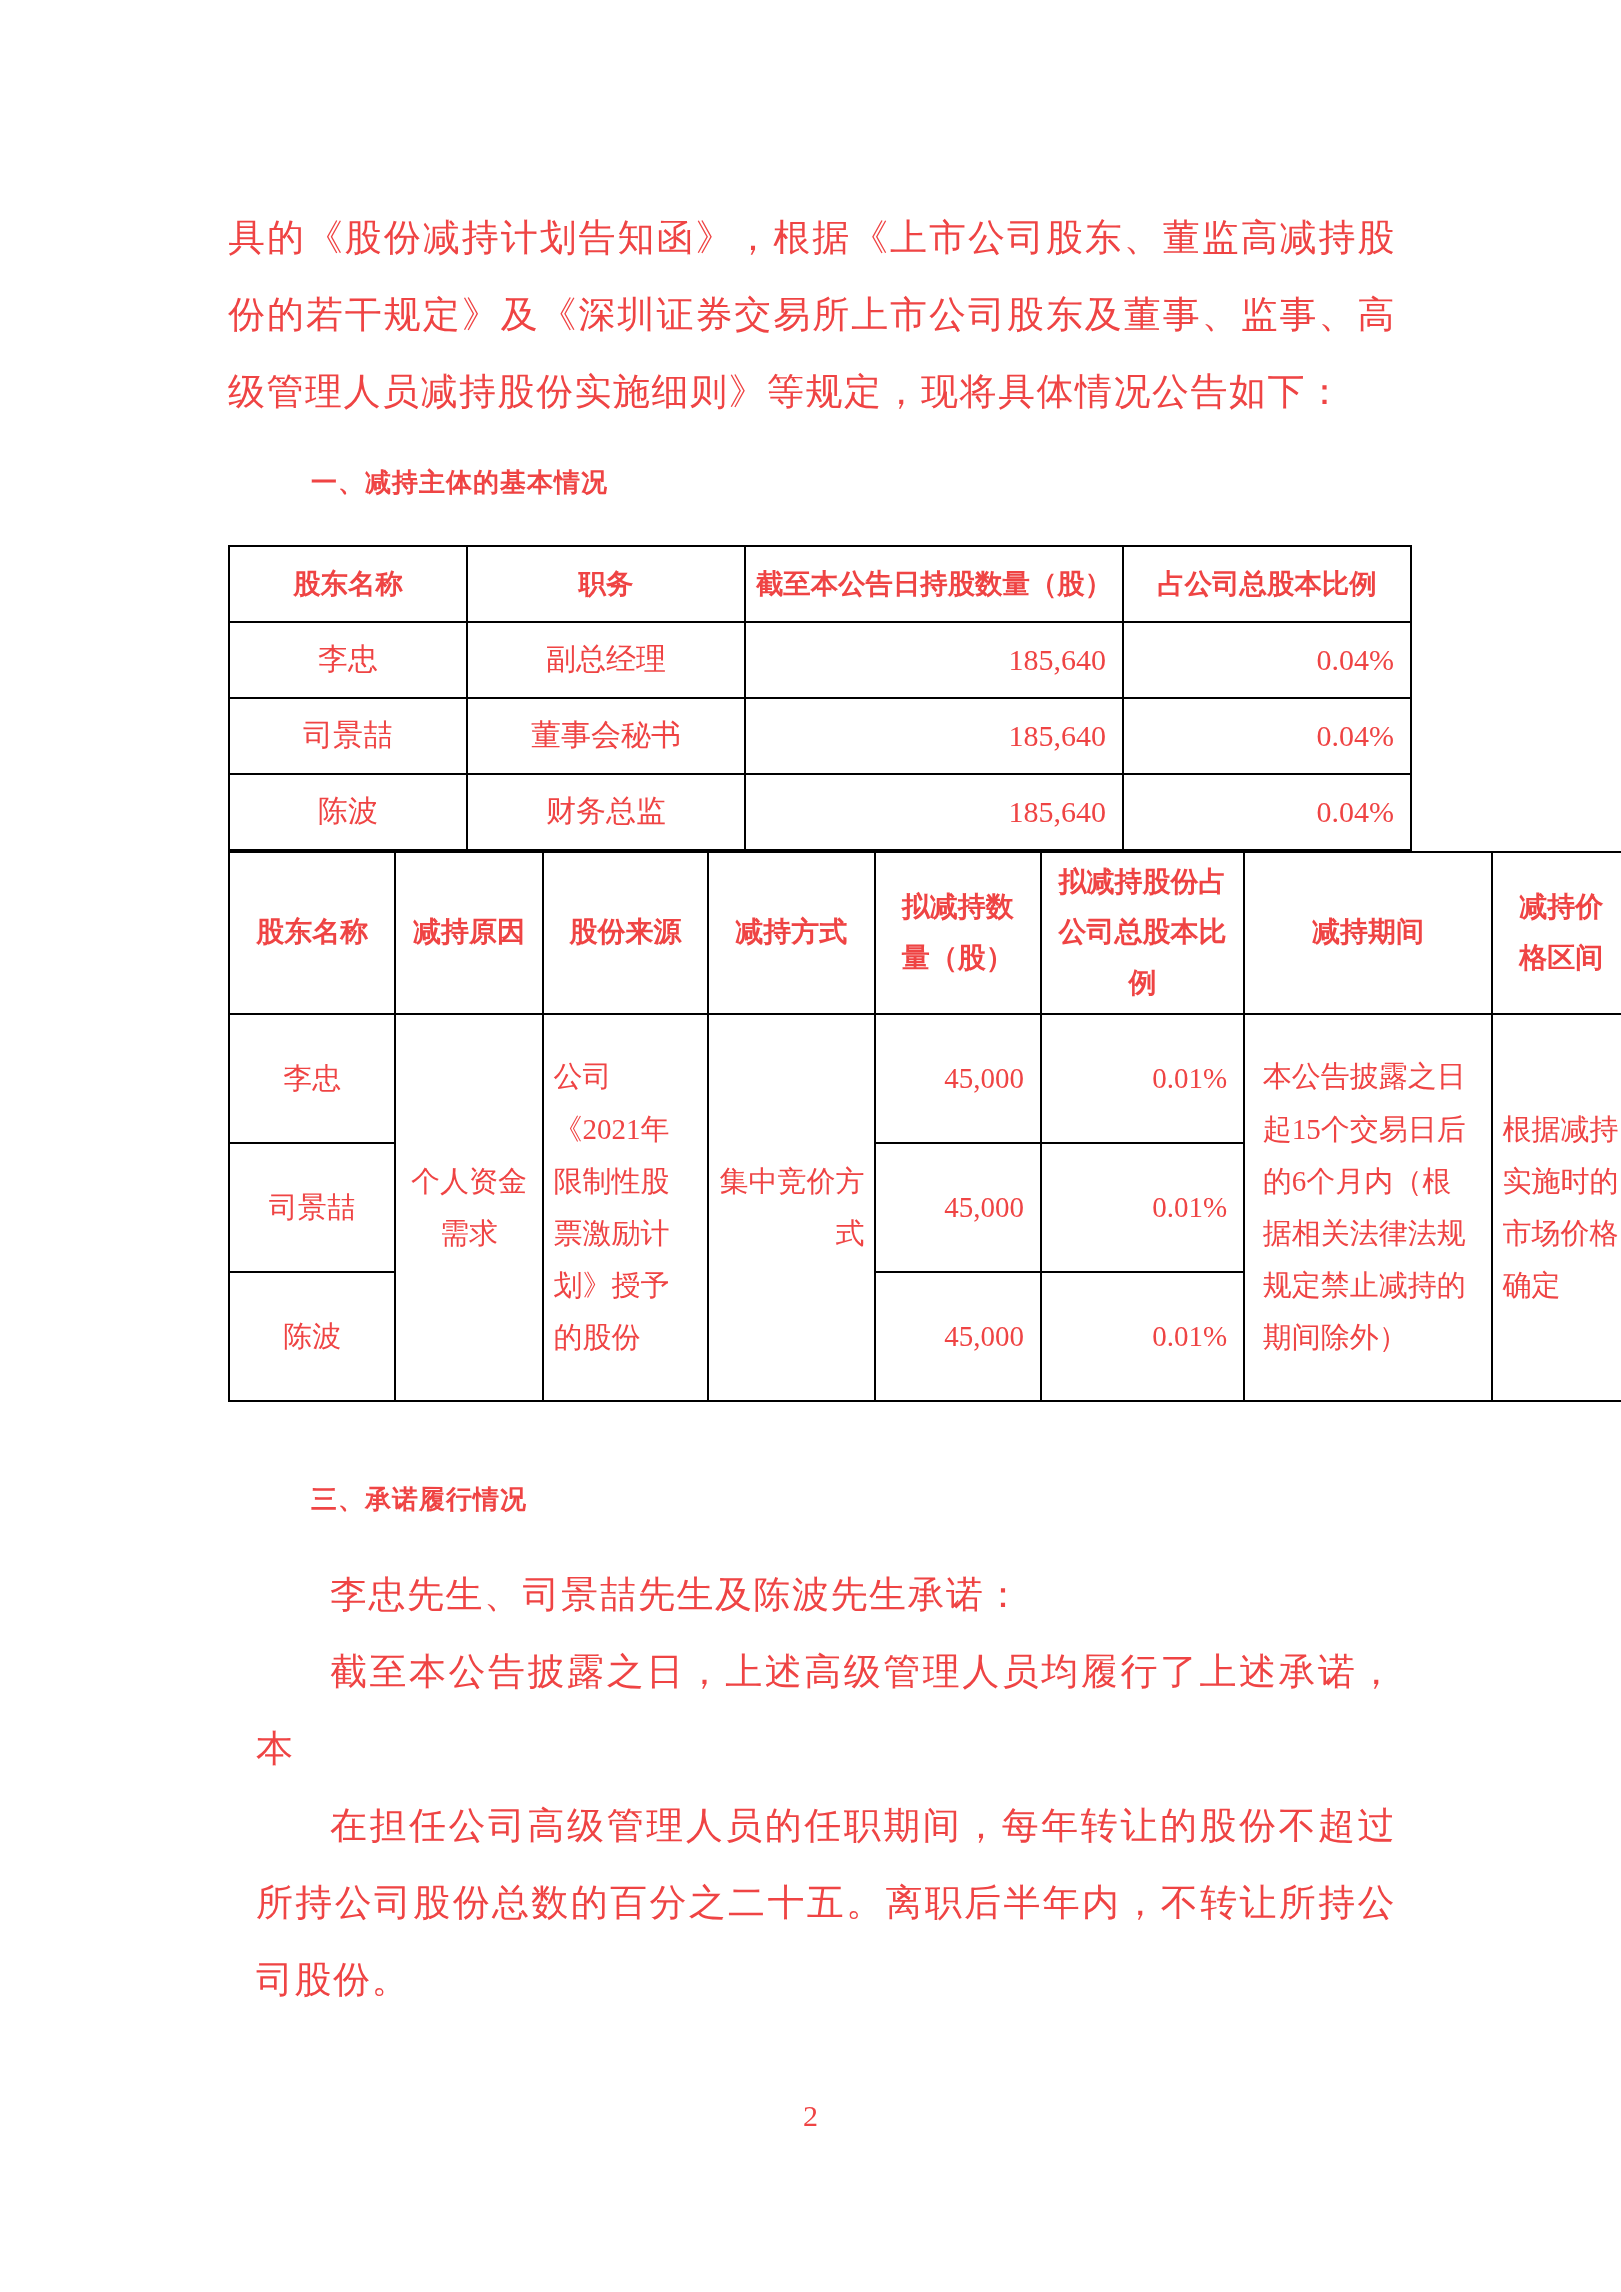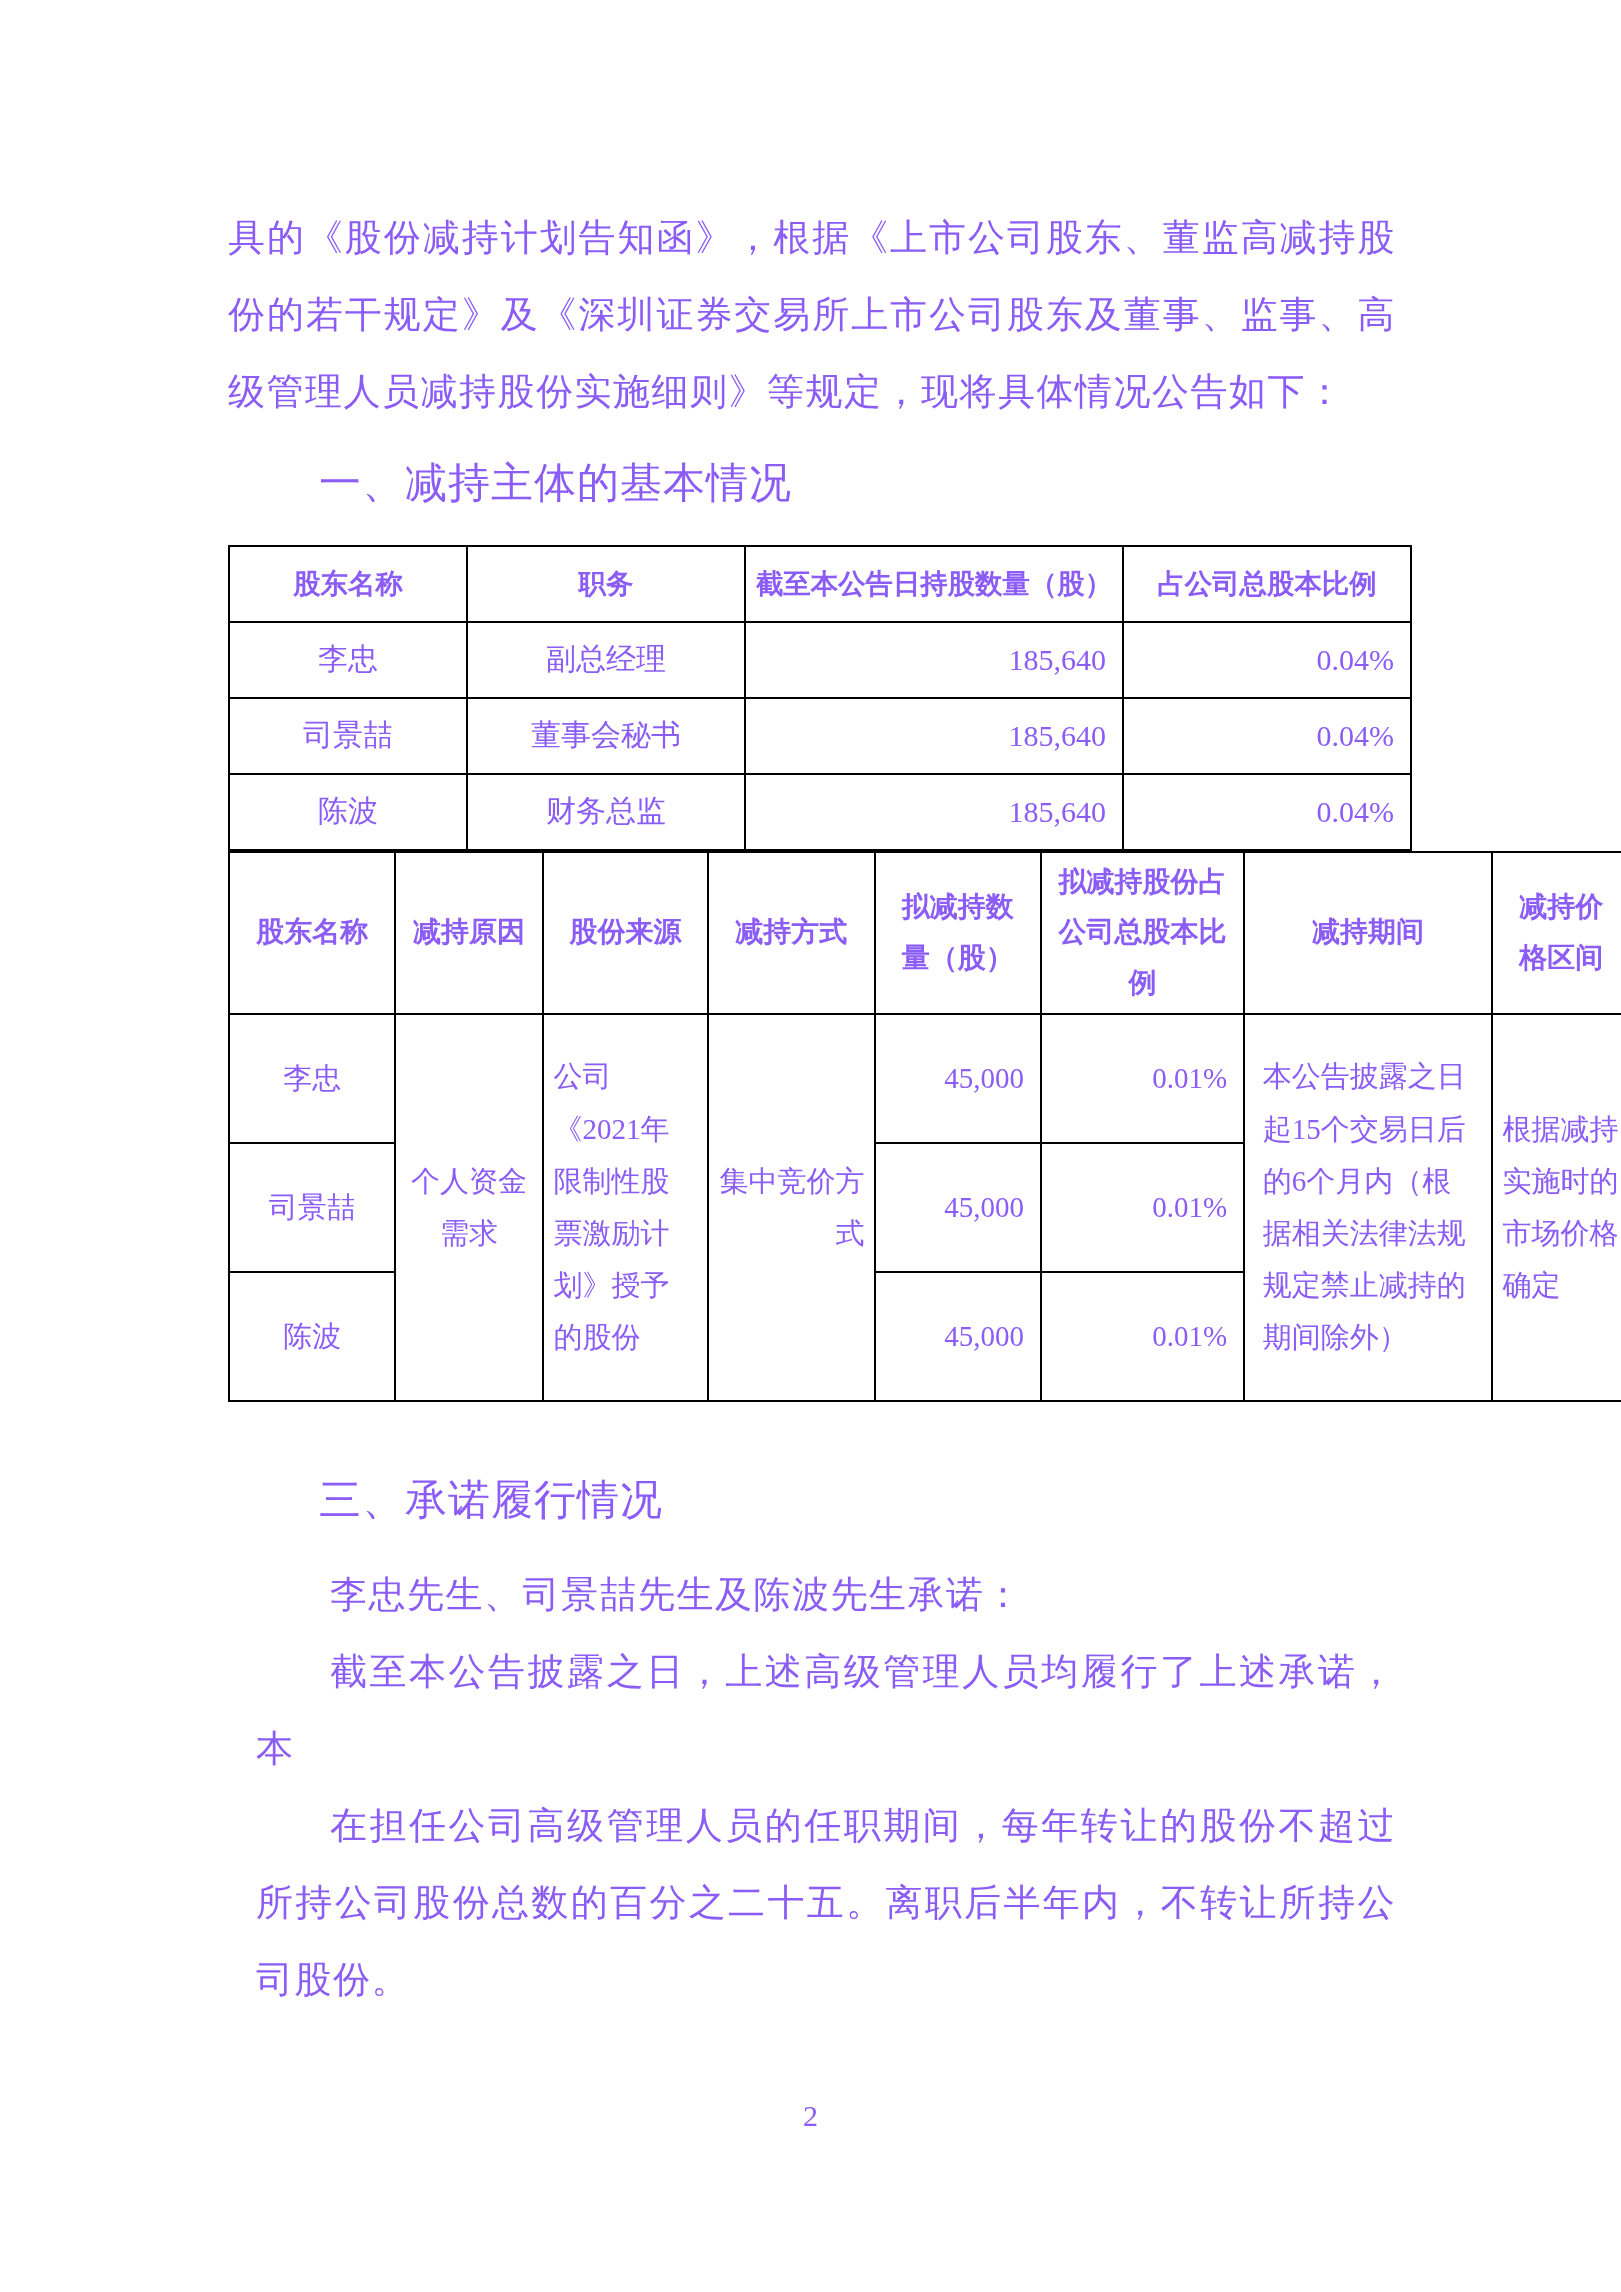--- a/index.html
+++ b/index.html
@@ -1,28 +1,28 @@
 <!DOCTYPE html>
 <html><head>
 <meta charset="utf-8">
 <style>
   html,body { margin:0; padding:0; background:#ffffff; }
   .page {
     position:relative; width:1621px; height:2293px; background:#ffffff;
-    font-family:"Liberation Serif","DejaVu Serif",serif; color:#8b5cf6;
+    font-family:"Liberation Serif","DejaVu Serif",serif; color:#ef4444;
     overflow:hidden;
   }
   .content { padding:199px 225px 0 228px; }
   .para {
     margin:0; font-size:37px; line-height:77px; letter-spacing:1.5px;
     text-align:justify; text-align-last:left;
   }
   .indent { text-indent:2em;margin-left:28px; }
   .sec {
-    margin:8px; font-size:42px; font-weight:normal; line-height:54px;
+    margin:0; font-size:26px; font-weight:bold; line-height:54px;
     padding-left:83px; letter-spacing:1px;
   }
   .sec1 { margin-top:25.5px; margin-bottom:35px; }
   .sec2 { margin-top:69px; margin-bottom:41px; }
   .sec3 { margin-top:71px; margin-bottom:29px; }
   table { border-collapse:collapse; table-layout:fixed; width:1167px; border:2.9px solid #000; }
   td,th { border:2px solid #000; border-top-width:2.9px; border-bottom-width:2.9px;
           vertical-align:middle; overflow:hidden; }
   .t1 { font-size:30px; }
   .t1 th { font-size:27.4px; font-weight:bold; white-space:nowrap; text-align:center; }

